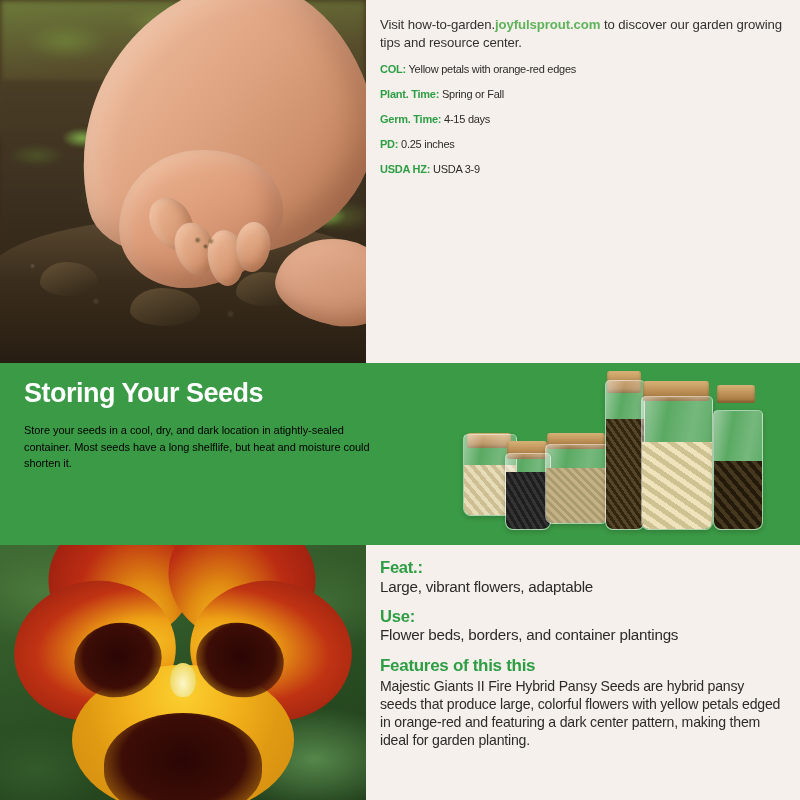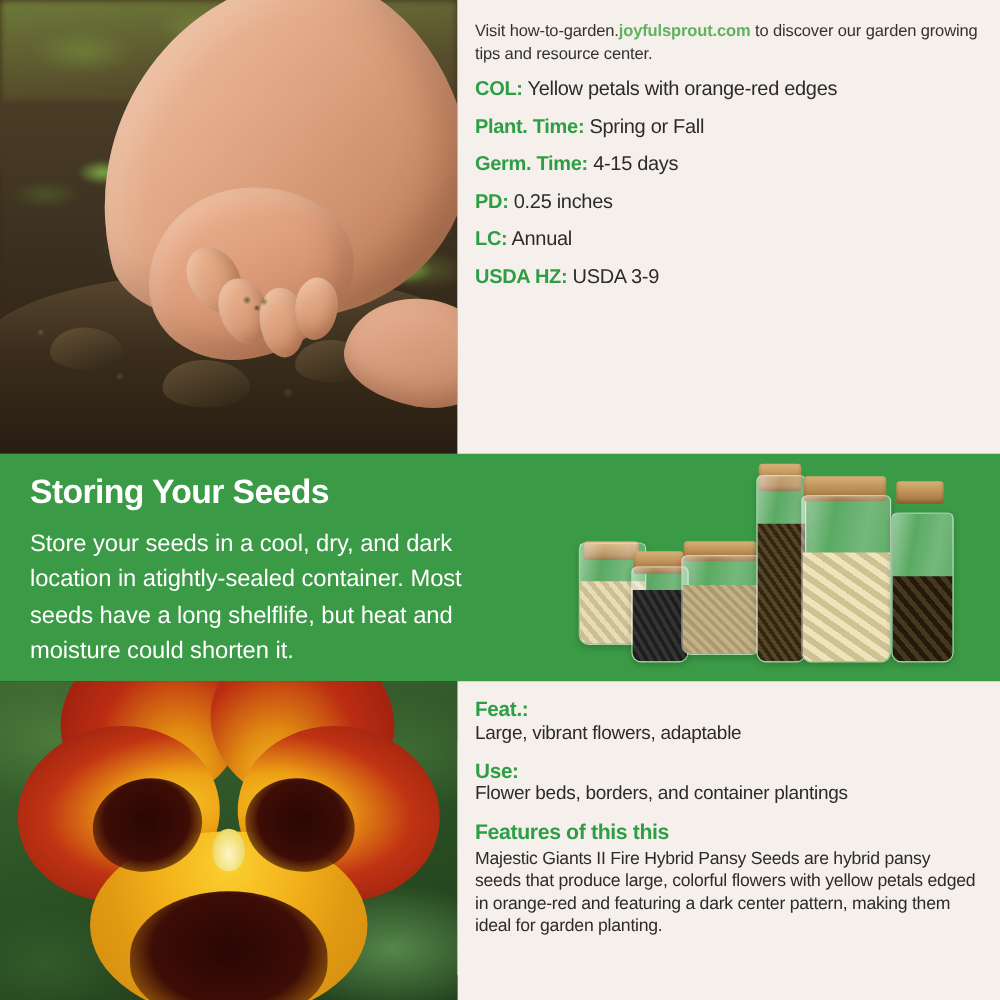--- a/index.html
+++ b/index.html
@@ -148,21 +148,21 @@
   }
   .species-title {
     font-size: 23px;
     font-weight: 700;
     color: #2B7D36;
     letter-spacing: -0.35px;
     margin-bottom: 11px;
     line-height: 1.05;
   }
   .spec-row {
-    font-size: 16px;
+    font-size: 11px;
     line-height: 1.0;
     margin-bottom: 14px;
     color: #2d2b29;
     letter-spacing: -0.25px;
     white-space: nowrap;
   }
   .spec-label {
     color: #2E9E45;
     font-weight: 700;
   }
@@ -185,23 +185,23 @@
   }
   .storage-title {
     font-size: 27px;
     font-weight: 700;
     color: #FFFFFF;
     letter-spacing: -0.5px;
     margin-bottom: 10px;
     line-height: 1.05;
   }
   .storage-body {
-    font-size: 19px;
+    font-size: 11px;
     line-height: 1.48;
-    color: #ffffff;
+    color: #000000;
     letter-spacing: -0.05px;
     margin-top: 15px;
   }
   .jars {
     position: absolute;
     left: 455px; top: 10px;
     width: 330px; height: 165px;
   }
   .jar {
     position: absolute;
@@ -387,24 +387,20 @@
         <span class="spec-label">Plant. Time:</span>
         <span class="spec-value">Spring or Fall</span>
       </div>
       <div class="spec-row">
         <span class="spec-label">Germ. Time:</span>
         <span class="spec-value">4-15 days</span>
       </div>
       <div class="spec-row">
         <span class="spec-label">PD:</span>
         <span class="spec-value">0.25 inches</span>
-      </div>
-      <div class="spec-row">
-        <span class="spec-label">LC:</span>
-        <span class="spec-value">Annual</span>
       </div>
       <div class="spec-row">
         <span class="spec-label">USDA HZ:</span>
         <span class="spec-value">USDA 3-9</span>
       </div>
     </div>
   </div>
 
   <div class="storage-band">
     <div class="storage-text">

